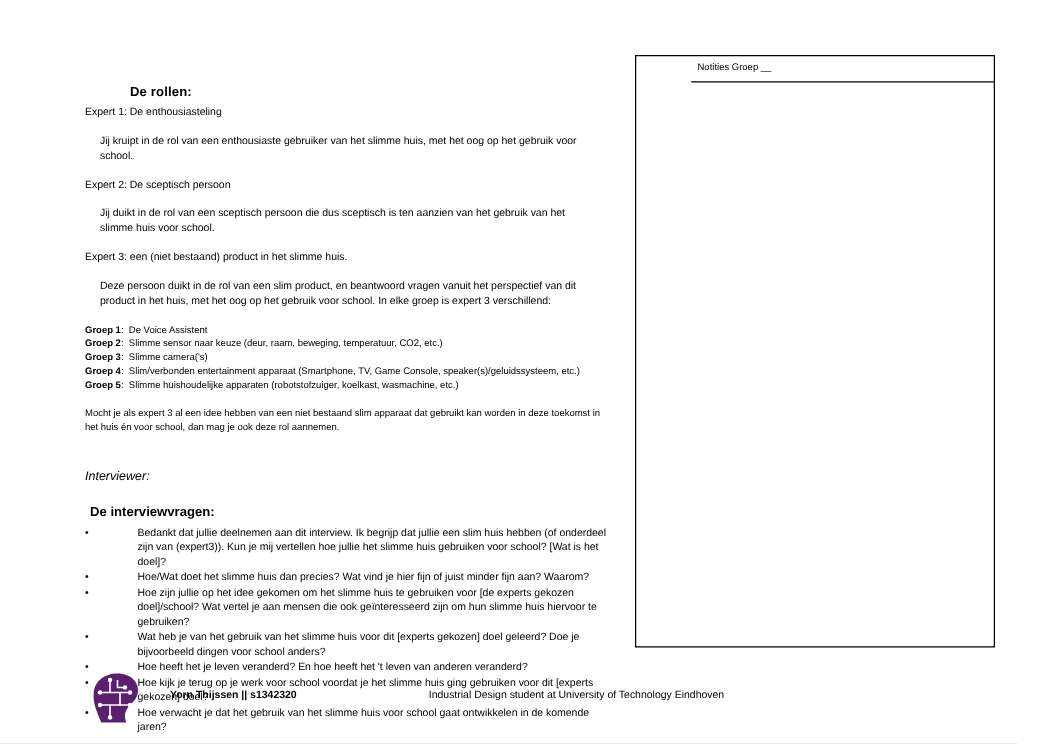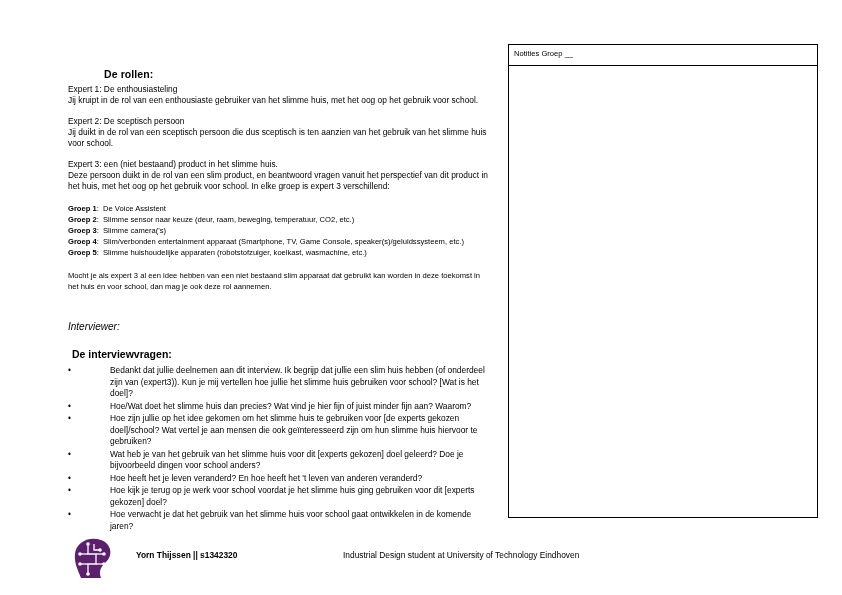--- a/index.html
+++ b/index.html
@@ -35,21 +35,21 @@
     margin-bottom: 9px;
   }
   .role-title {
     font-size: 8.4px;
     font-weight: normal;
     margin: 0;
     line-height: 1.35;
   }
   .role-body {
     font-size: 8.4px;
-    margin: 0;
+    margin: 12px;
     line-height: 1.35;
   }
   .groups {
     margin: 10px 0 0 0;
     font-size: 7.6px;
     line-height: 1.45;
   }
   .group-row {
     white-space: nowrap;
   }
@@ -87,24 +87,25 @@
   ul.questions li .bullet {
     position: absolute;
     left: 0;
     top: 0;
     font-size: 8.4px;
   }
   .notes-box {
     position: absolute;
     left: 508px;
     top: 44px;
-    width: 310px;
+    width: 288px;
     height: 474px;
     border: 1px solid #000;
     box-sizing: border-box;
+    padding-left: 44px;
   }
   .notes-header {
     height: 21px;
     border-bottom: 1px solid #000;
     box-sizing: border-box;
     padding: 4px 0 0 5px;
     font-size: 7.6px;
   }
   .notes-area {
     width: 100%;

